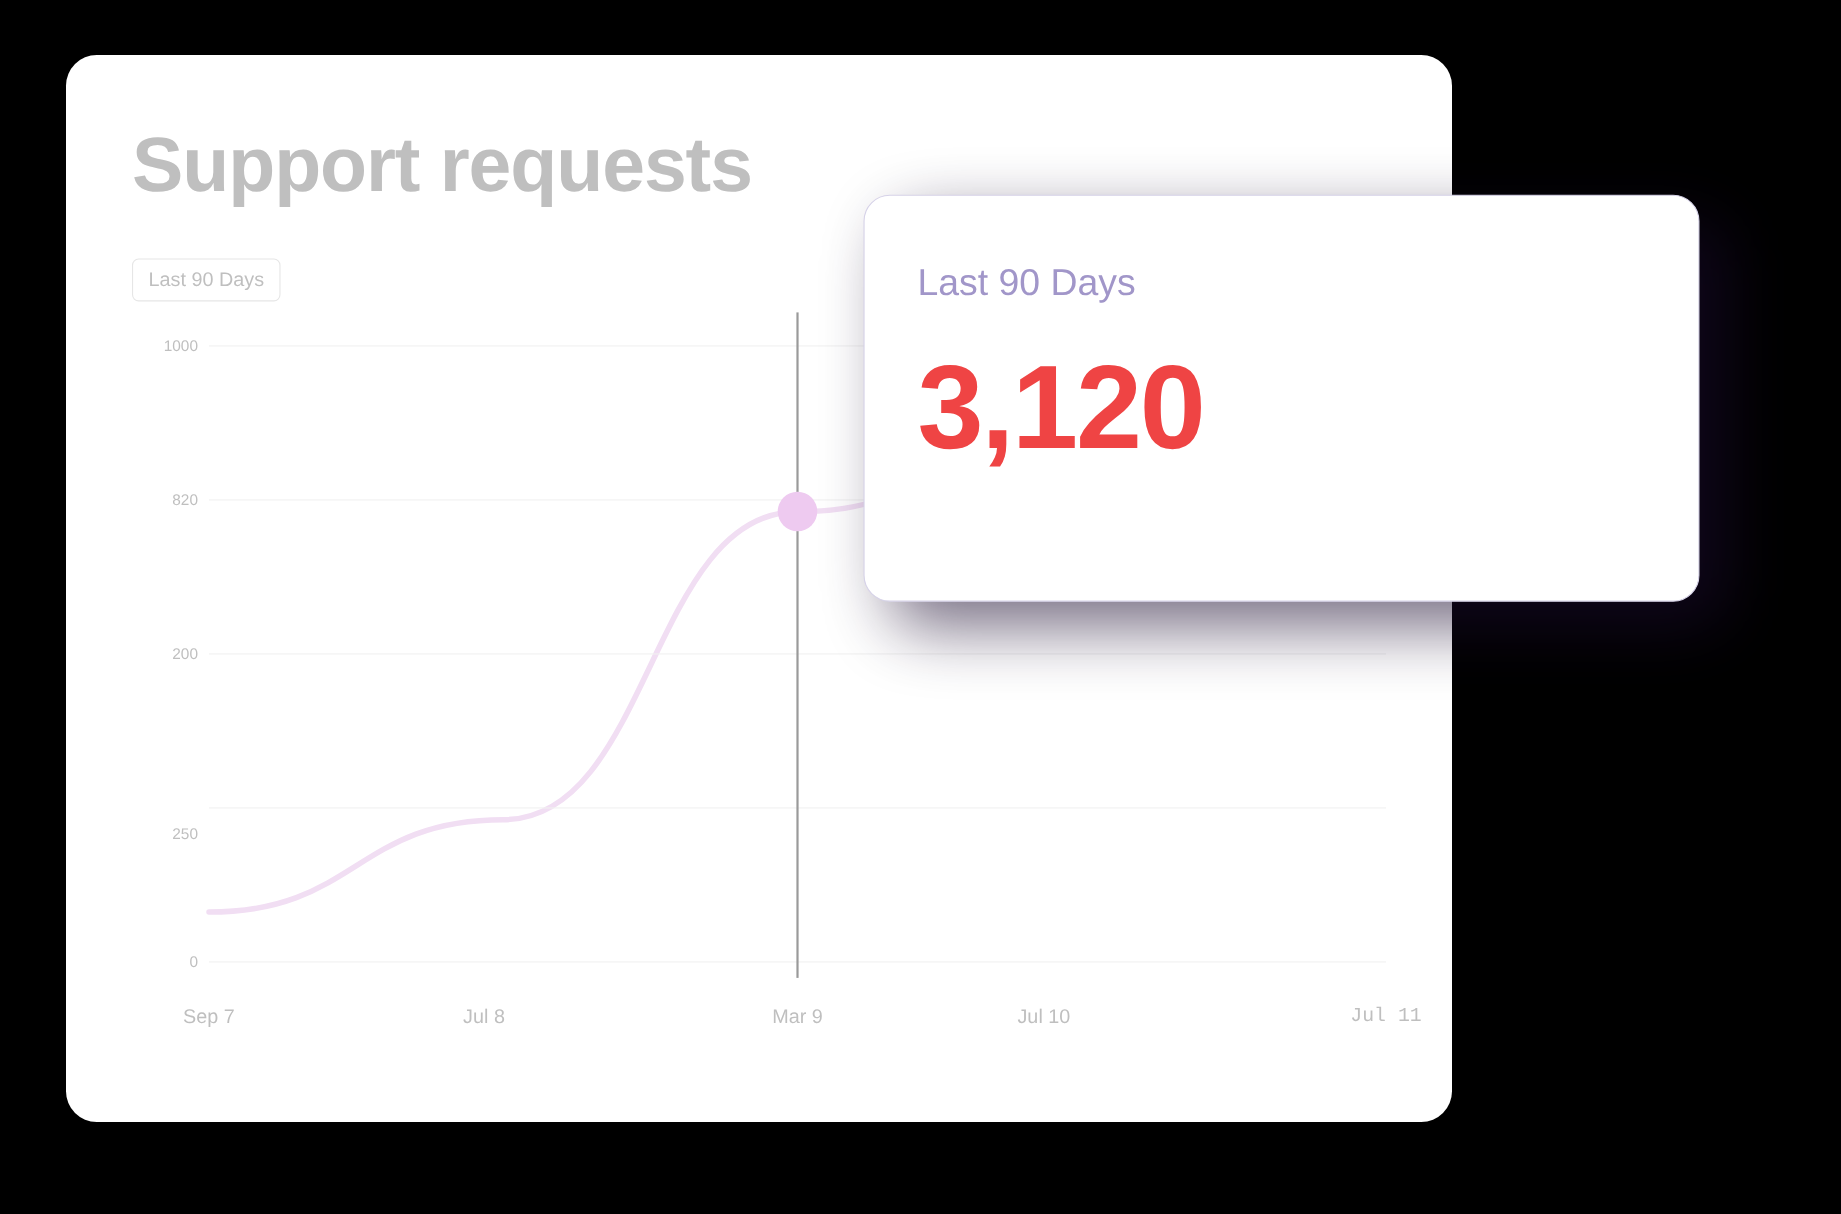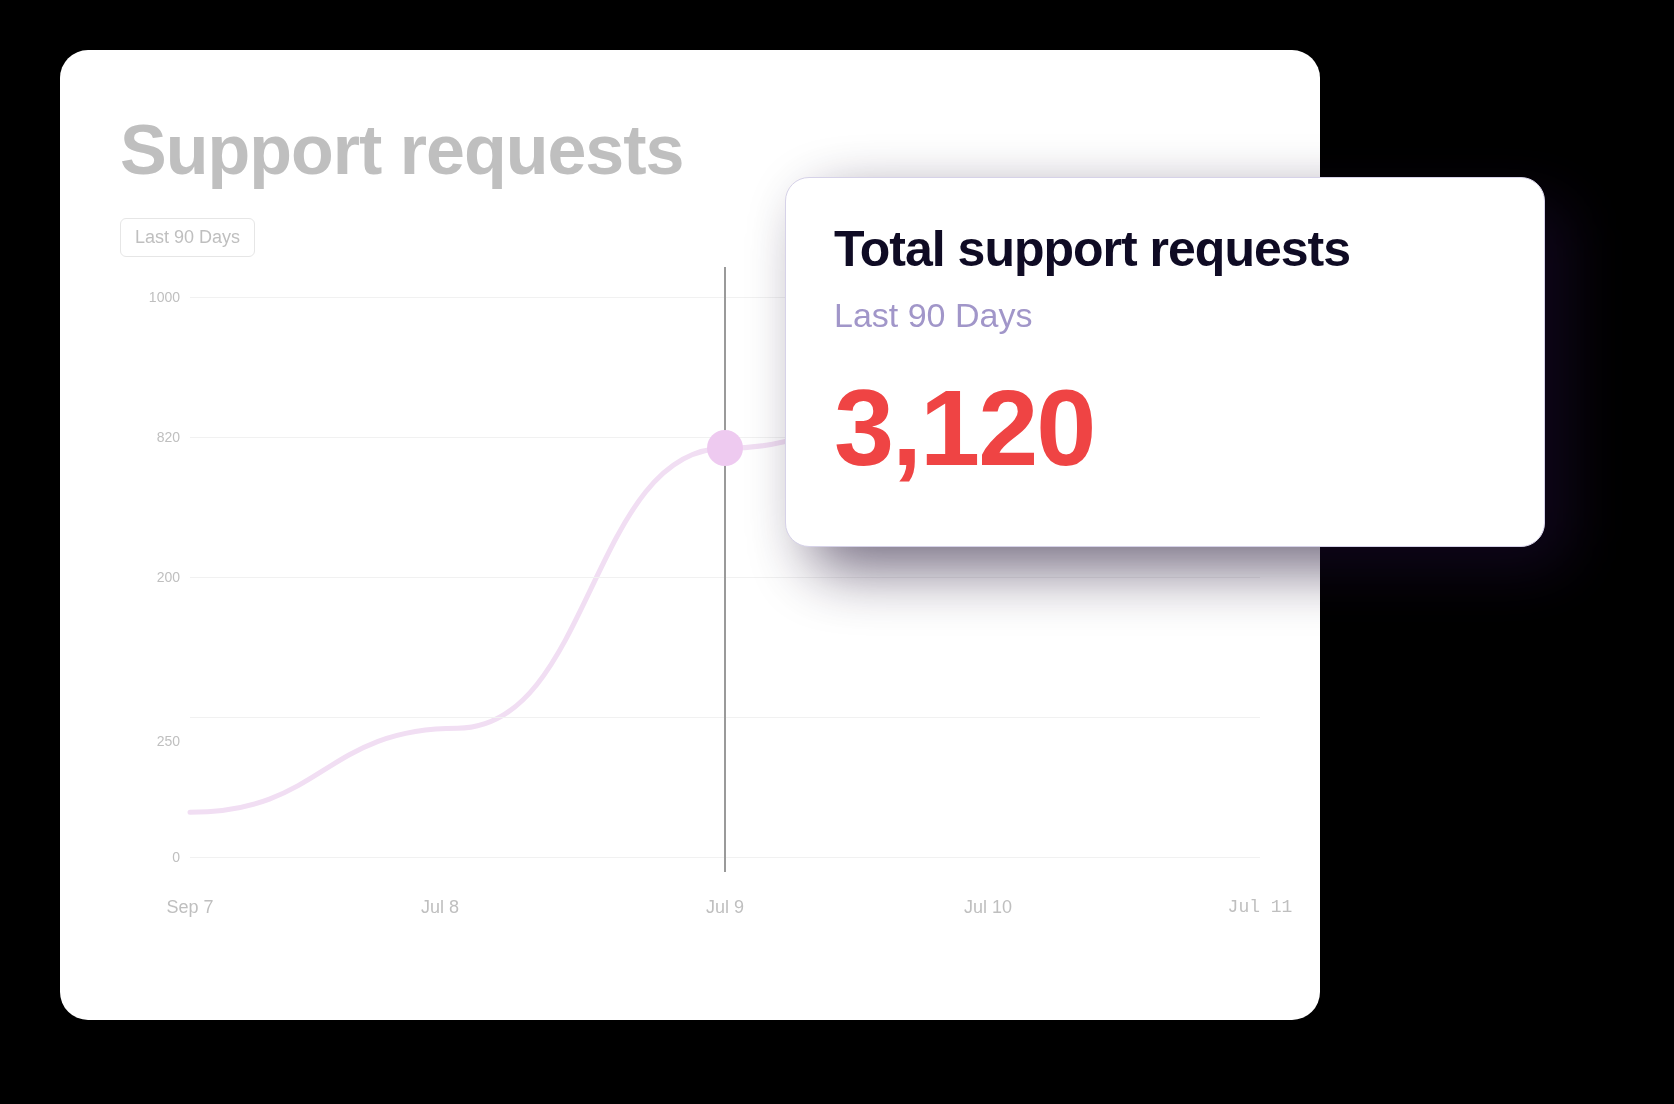--- a/index.html
+++ b/index.html
@@ -19,21 +19,21 @@
       height: 970px;
       background: #fff;
       border-radius: 28px;
       padding: 60px 60px 40px 60px;
     }
     .card-title {
       font-size: 70px;
       font-weight: 800;
       color: #bfbfbf;
       letter-spacing: -1px;
-      margin-bottom: 28px;
+      margin-bottom: 45px;
     }
     .range-chip {
       display: inline-block;
       font-size: 18px;
       color: #bfbfbf;
       border: 1px solid #e6e6e6;
       border-radius: 6px;
       padding: 8px 14px;
       background: #fff;
     }
@@ -170,25 +170,24 @@
         <div class="gridline" style="top: 420px;"></div>
         <div class="gridline" style="top: 280px;"></div>
         <div class="gridline" style="top: 140px;"></div>
         <div class="gridline" style="top: 0px;"></div>
         <div class="crosshair" style="left: 534px;"></div>
         <div class="marker" style="left: 535px; top: 151.2px;"></div>
       </div>
     <div class="x-axis" id="x-axis">
         <div class="x-tick" style="left: 0px;">Sep 7</div>
         <div class="x-tick" style="left: 250px;">Jul 8</div>
-        <div class="x-tick" style="left: 535px;">Jul 9</div>
-        <div class="x-tick" style="left: 798px; text-align: center;">Jul 10</div>
+        <div class="x-tick" style="left: 535px;">Mar 9</div>
+        <div class="x-tick" style="left: 759px; text-align: center;">Jul 10</div>
         <div class="x-tick" style="left: 1070px; font-family: Liberation Mono, monospace;">Jul 11</div>
       </div>
   </div>
 </div>
 
 <div class="stat-shadow"></div>
 <div class="stat-card">
-  <div class="stat-title">Total support requests</div>
   <div class="stat-sub">Last 90 Days</div>
   <div class="stat-value">3,120</div>
 </div>
 
 </body></html>

